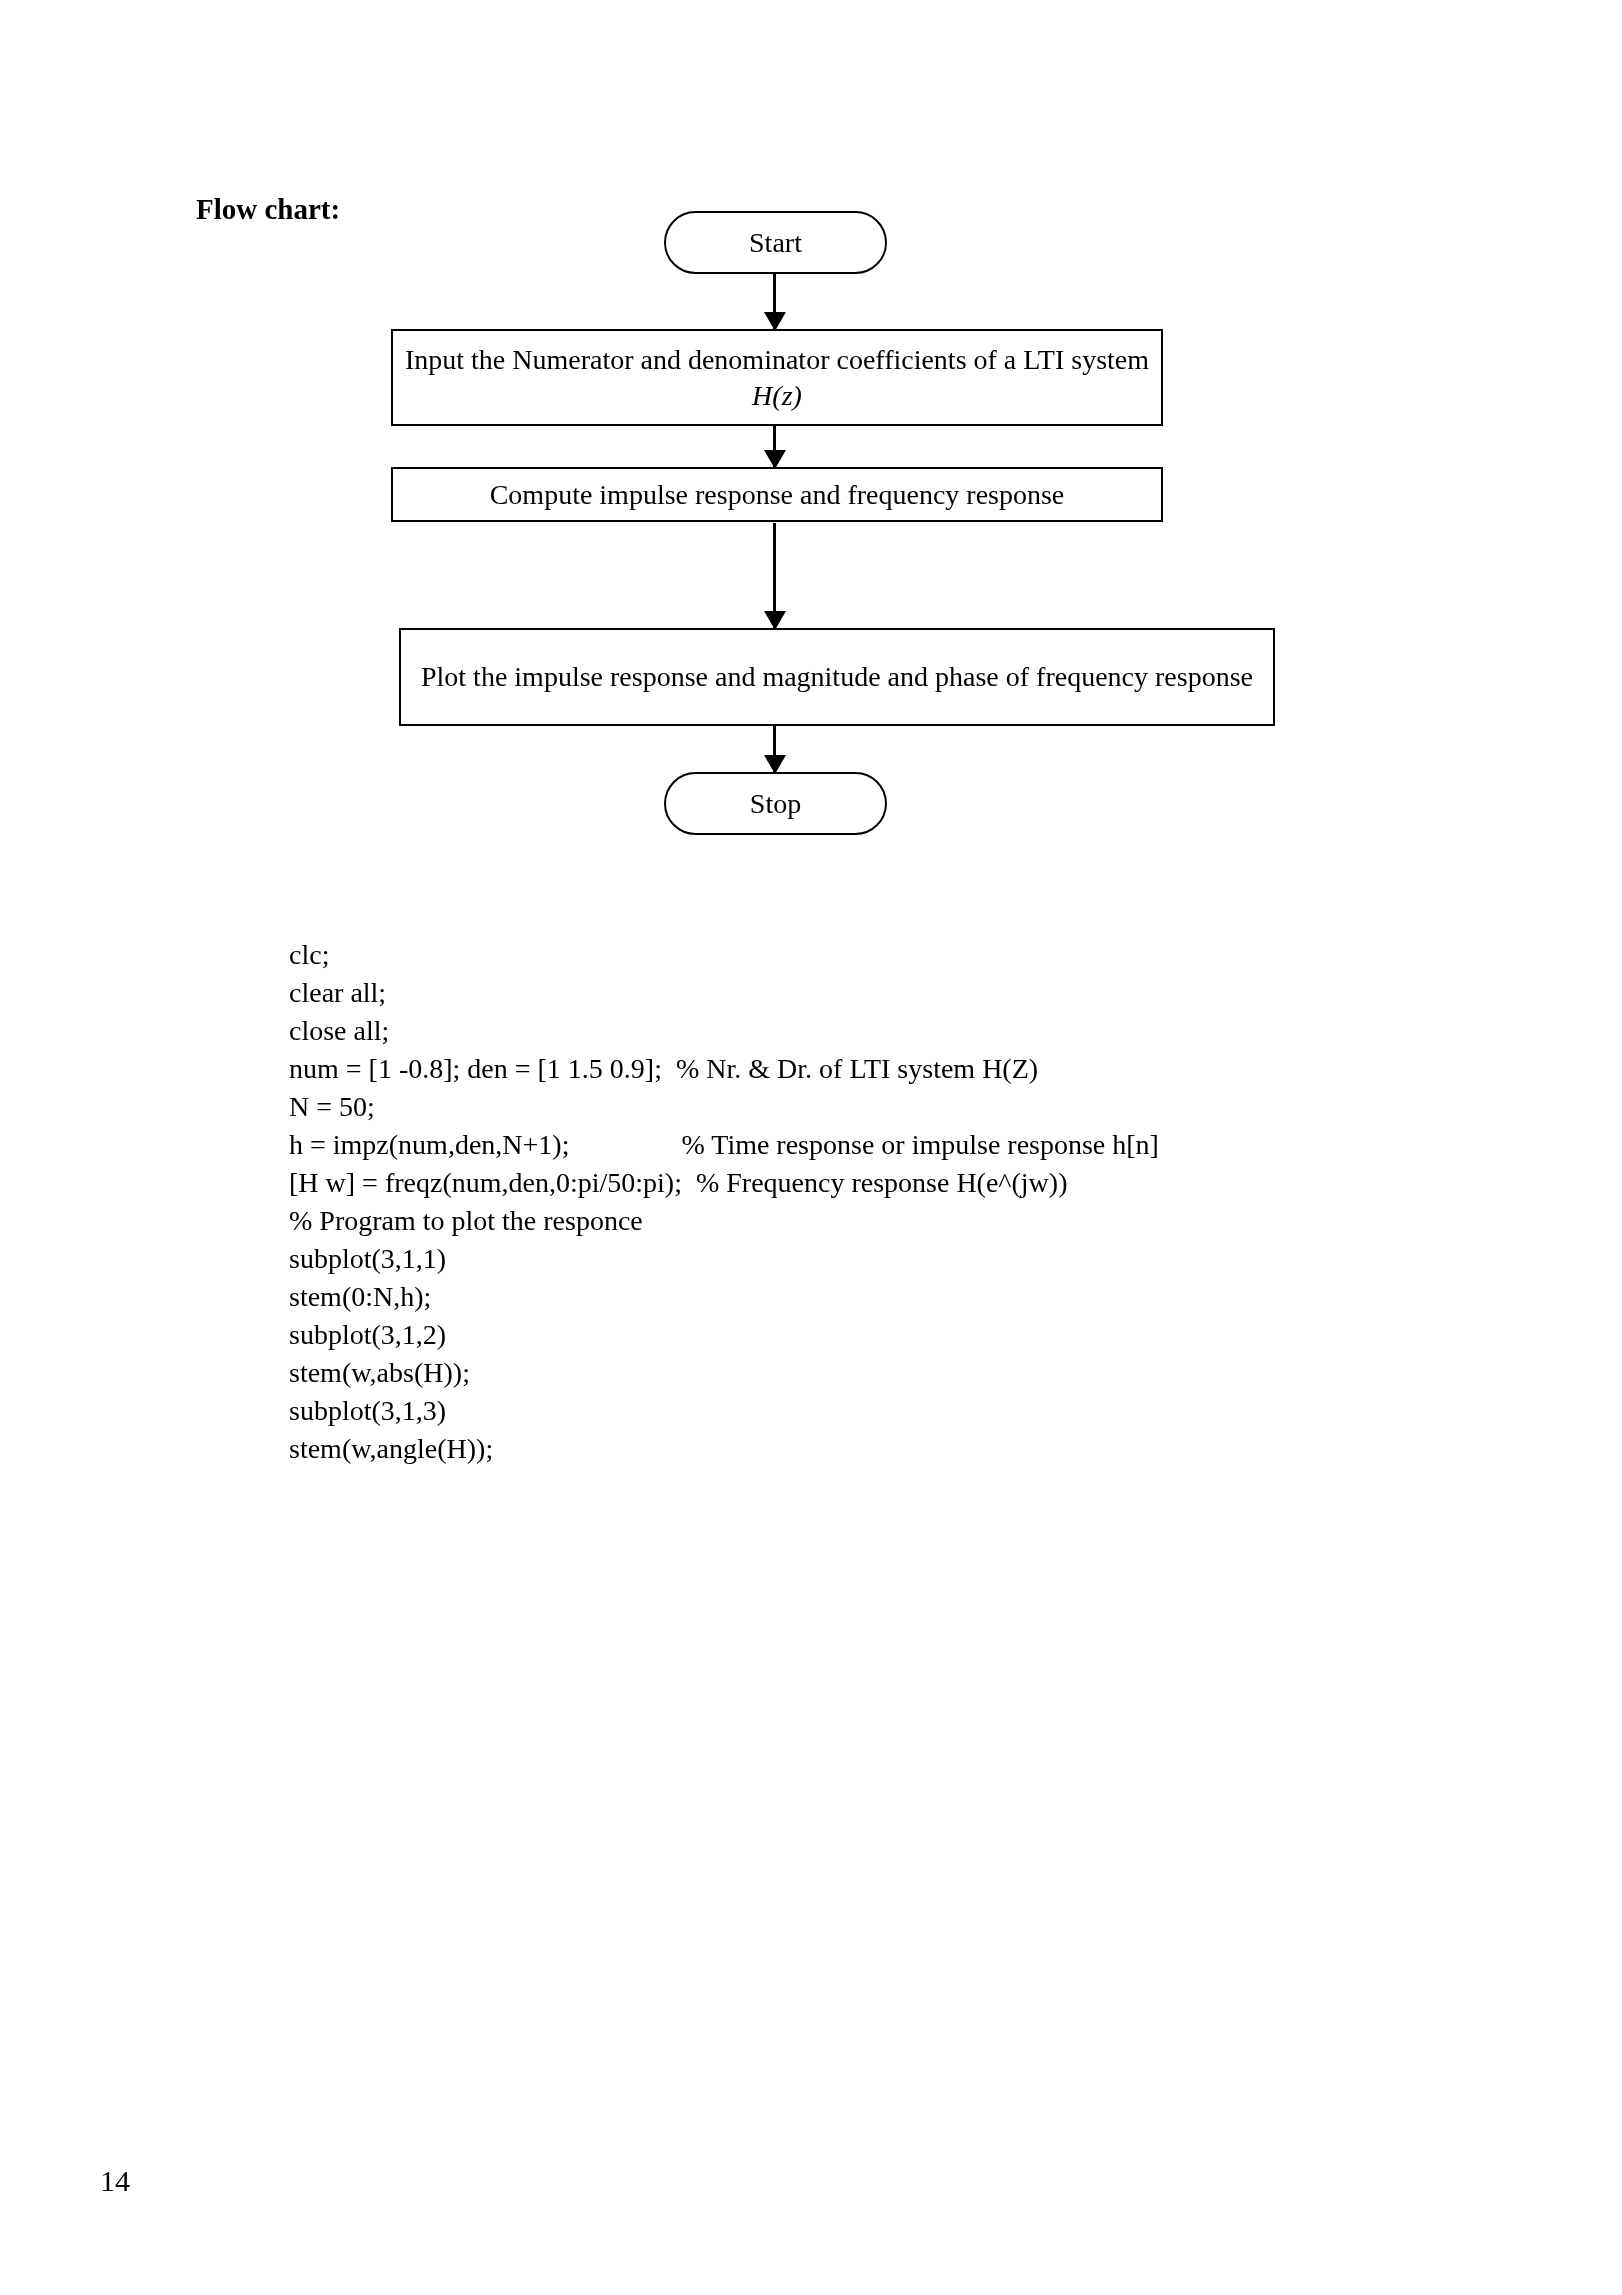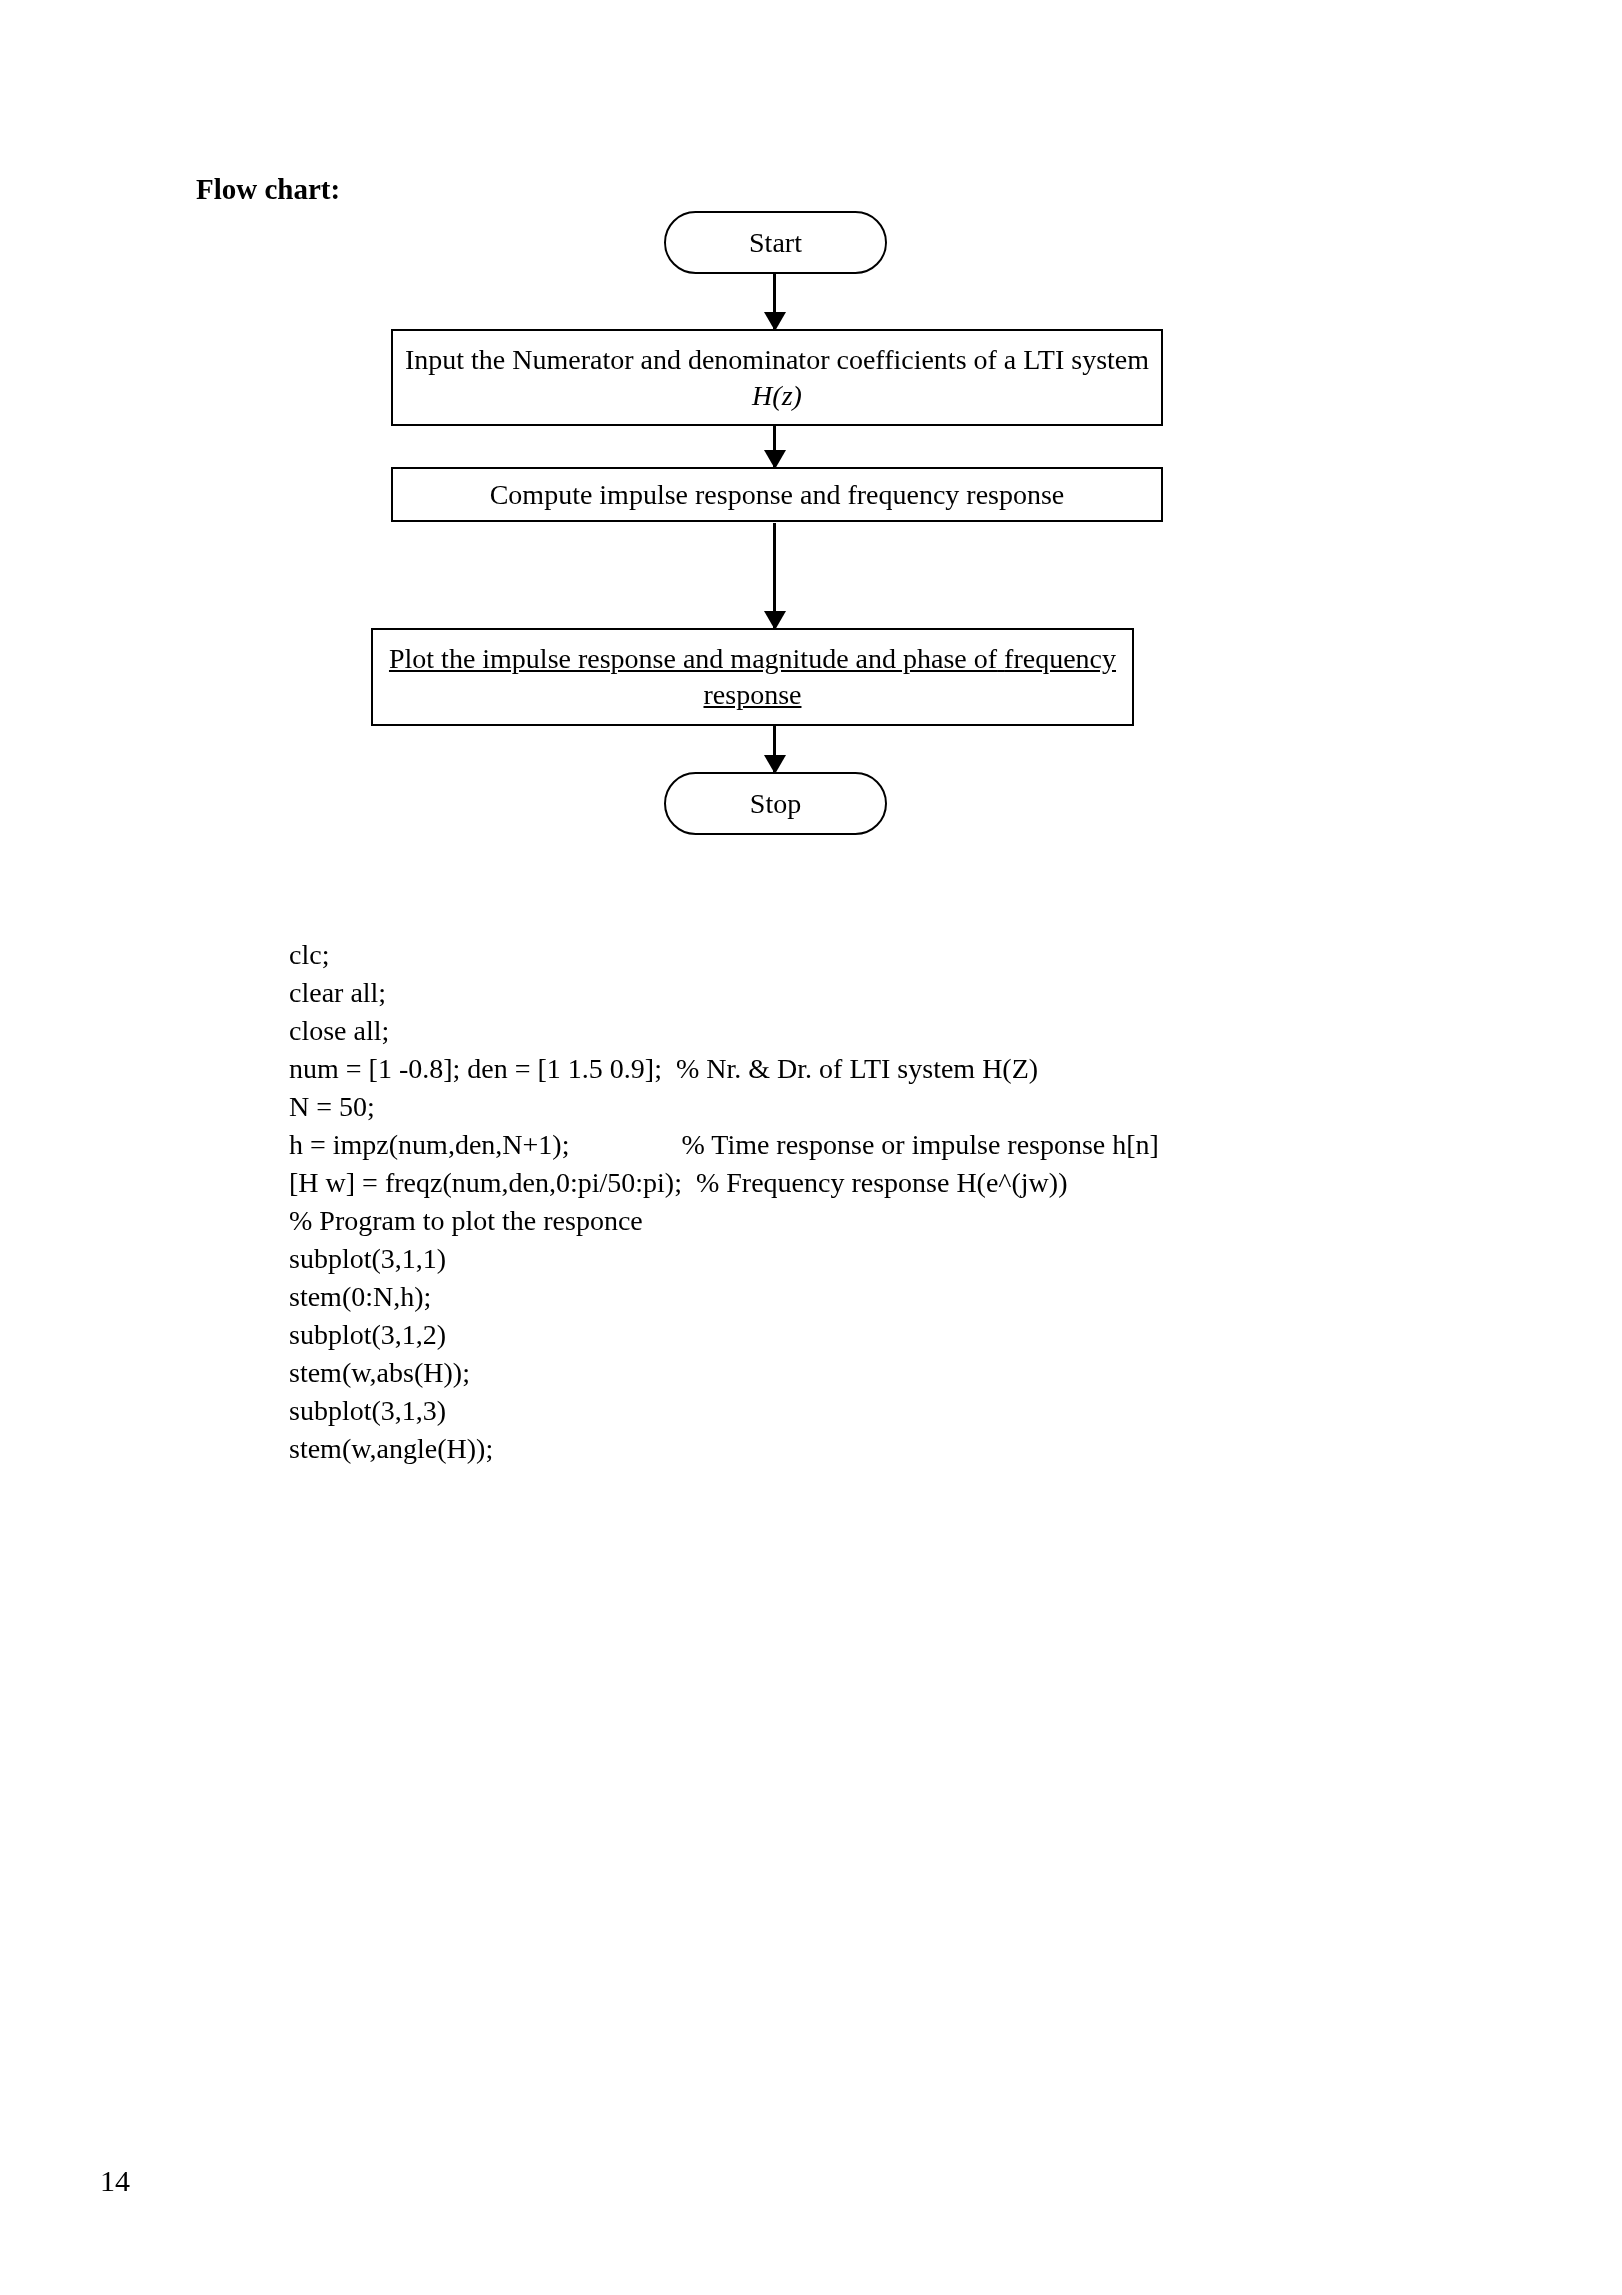--- a/index.html
+++ b/index.html
@@ -29,20 +29,21 @@
     letter-spacing: 0.2px;
     white-space: nowrap;
   }
 
   
   .section-heading {
     position: absolute;
     font-weight: bold;
     font-size: 29px;
     white-space: nowrap;
+    margin-top: 20px;
   }
   #flowchart-heading { left: 196px; top: 173px; }
   #program-heading  { left: 196px; top: 929px; }
 
   
   .flowchart {
     position: absolute;
     left: 0;
     top: 0;
     width: 1622px;
@@ -65,21 +66,21 @@
     border-radius: 158px;
   }
   .node .mathvar {
     font-style: italic;
     font-family: "Liberation Serif", "DejaVu Serif", serif;
   }
 
   #node-start { left: 664px; top: 211px; width: 223px; height: 63px; }
   #node-input { left: 391px; top: 329px; width: 772px; height: 97px; text-align: center; }
   #node-compute { left: 391px; top: 467px; width: 772px; height: 55px; }
-  #node-plot  { left: 371px; top: 628px; width: 763px; height: 98px; text-decoration: underline; }
+  #node-plot  { left: 399px; top: 628px; width: 876px; height: 98px; }
   #node-stop  { left: 664px; top: 772px; width: 223px; height: 63px; }
 
   
   .connector {
     position: absolute;
     left: 773px;
     width: 3.2px;
     background: #000000;
   }
   .connector .arrowhead {

